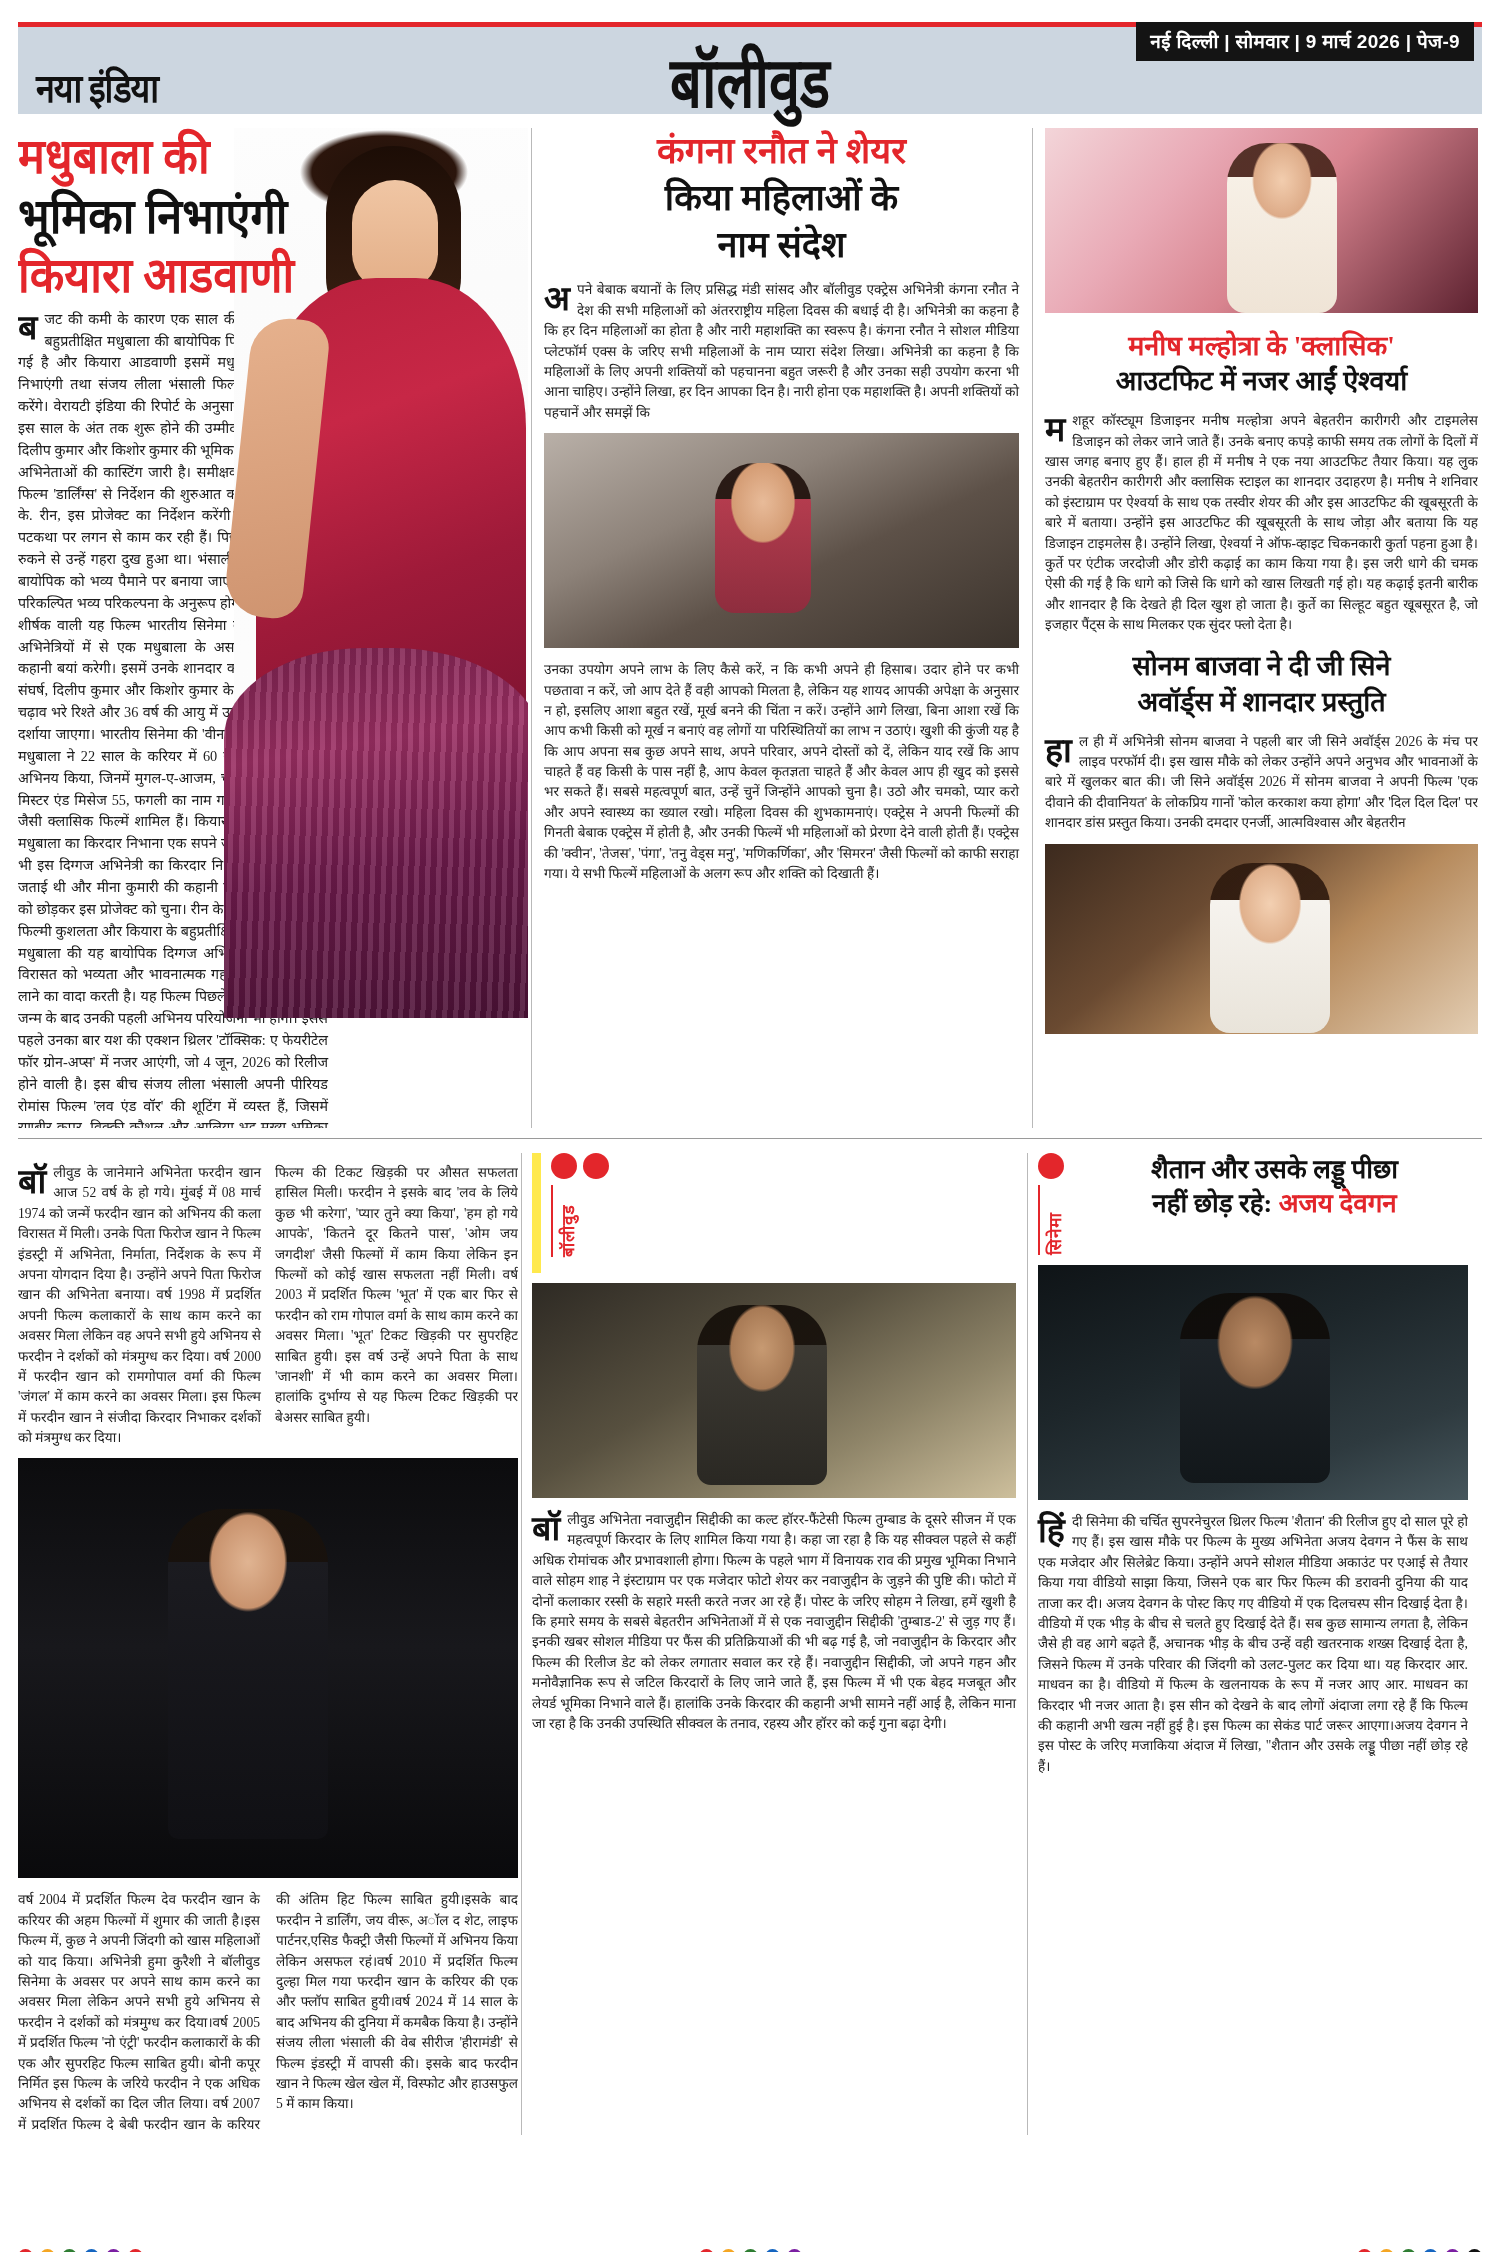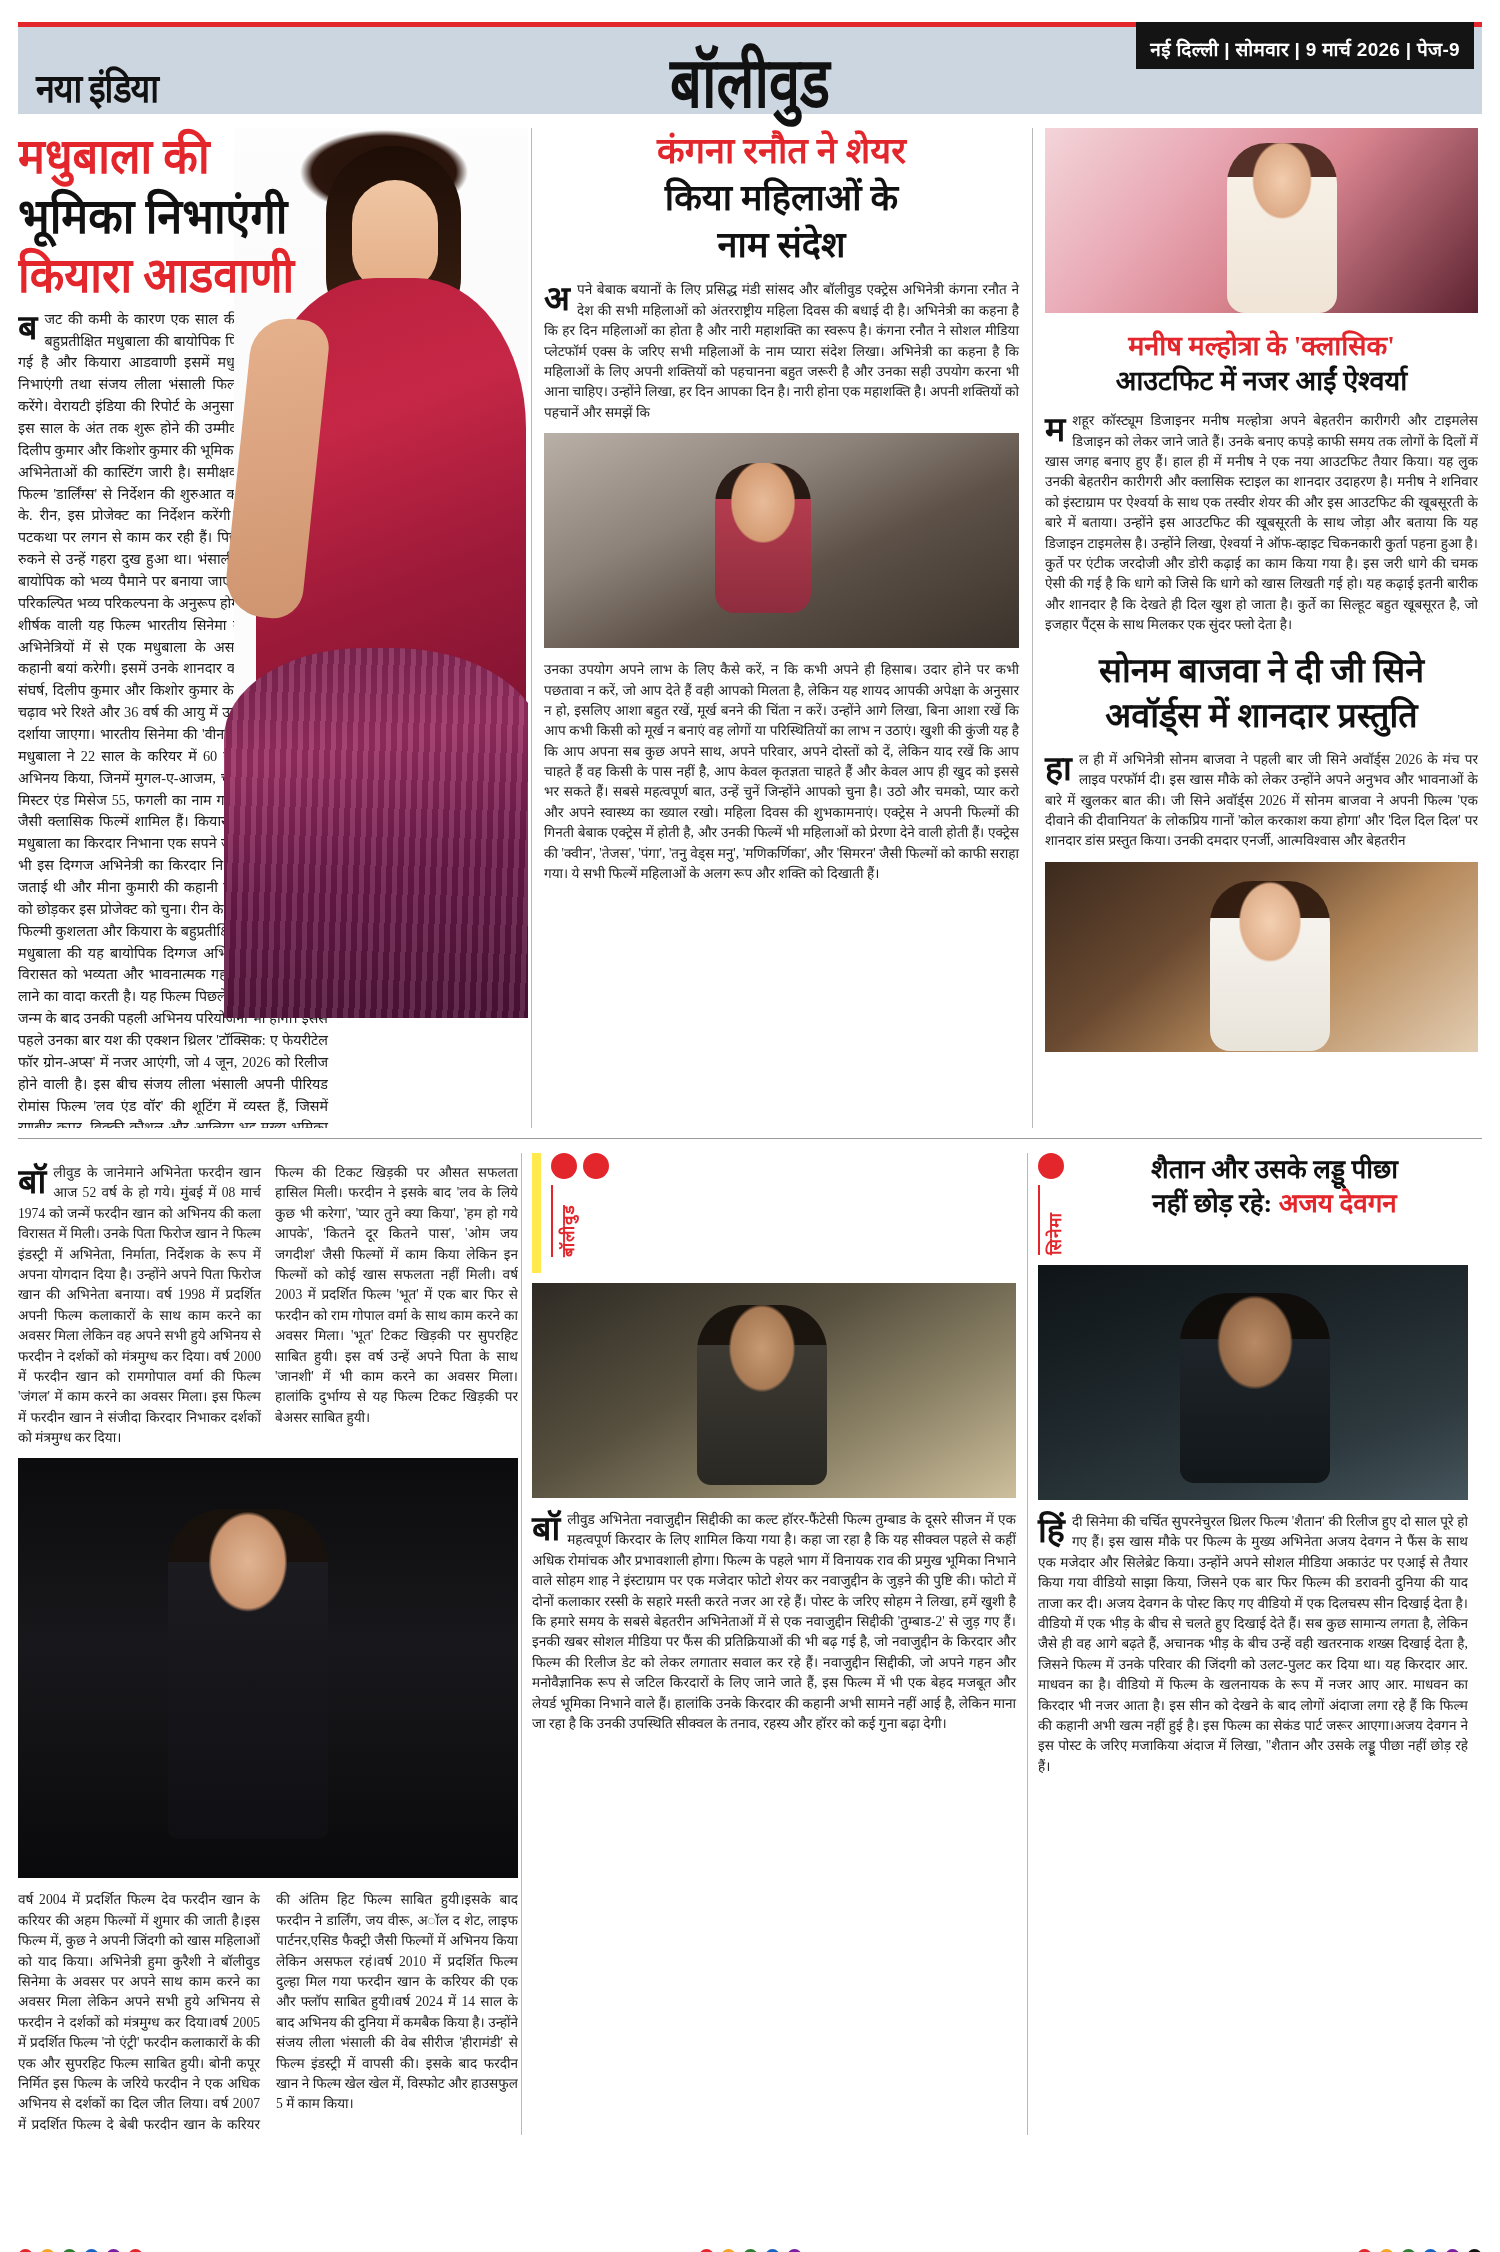--- a/index.html
+++ b/index.html
@@ -32,21 +32,21 @@
     font-family: "Liberation Serif", serif;
     font-weight: 700; font-size: 56px; color: #111;
     transform: scaleY(1.25);
     padding-top: 14px;
   }
   .datestrip {
     position: absolute; right: 8px; top: -5px;
     background: #141414; color: #fff;
     font-family: "Liberation Sans", sans-serif;
     font-weight: 700; font-size: 19px;
-    padding: 14px 14px 7px 14px;
+    padding: 6px 14px 7px 14px;
     letter-spacing: .3px;
     white-space: nowrap;
   }
 
   
   .topgrid {
     display: grid;
     grid-template-columns: 510px 6px 495px 6px 443px;
     margin: 14px 18px 0 18px;
     height: 1000px;
@@ -278,21 +278,21 @@
       <div class="ph ph-aish"></div>
       <h2 class="hl" style="font-size:27px;margin-top:16px;">
         <span class="red">मनीष मल्होत्रा के 'क्लासिक'</span><br>
         <span class="blk">आउटफिट में नजर आईं ऐश्वर्या</span>
       </h2>
       <div>
         <span class="dropcap">म</span>
         <div class="body small">शहूर कॉस्ट्यूम डिजाइनर मनीष मल्होत्रा अपने बेहतरीन कारीगरी और टाइमलेस डिजाइन को लेकर जाने जाते हैं। उनके बनाए कपड़े काफी समय तक लोगों के दिलों में खास जगह बनाए हुए हैं। हाल ही में मनीष ने एक नया आउटफिट तैयार किया। यह लुक उनकी बेहतरीन कारीगरी और क्लासिक स्टाइल का शानदार उदाहरण है। मनीष ने शनिवार को इंस्टाग्राम पर ऐश्वर्या के साथ एक तस्वीर शेयर की और इस आउटफिट की खूबसूरती के बारे में बताया। उन्होंने इस आउटफिट की खूबसूरती के साथ जोड़ा और बताया कि यह डिजाइन टाइमलेस है। उन्होंने लिखा, ऐश्वर्या ने ऑफ-व्हाइट चिकनकारी कुर्ता पहना हुआ है। कुर्ते पर एंटीक जरदोजी और डोरी कढ़ाई का काम किया गया है। इस जरी धागे की चमक ऐसी की गई है कि धागे को जिसे कि धागे को खास लिखती गई हो। यह कढ़ाई इतनी बारीक और शानदार है कि देखते ही दिल खुश हो जाता है। कुर्ते का सिल्हूट बहुत खूबसूरत है, जो इजहार पैंट्स के साथ मिलकर एक सुंदर फ्लो देता है।</div>
       </div>
 
-      <h2 class="hl" style="font-size:34px;margin-top:14px;">
+      <h2 class="hl" style="font-size:27px;margin-top:14px;">
         <span class="blk">सोनम बाजवा ने दी जी सिने</span><br>
         <span class="blk">अवॉर्ड्स में शानदार प्रस्तुति</span>
       </h2>
       <div>
         <span class="dropcap">हा</span>
         <div class="body small">ल ही में अभिनेत्री सोनम बाजवा ने पहली बार जी सिने अवॉर्ड्स 2026 के मंच पर लाइव परफॉर्म दी। इस खास मौके को लेकर उन्होंने अपने अनुभव और भावनाओं के बारे में खुलकर बात की। जी सिने अवॉर्ड्स 2026 में सोनम बाजवा ने अपनी फिल्म 'एक दीवाने की दीवानियत' के लोकप्रिय गानों 'कोल करकाश कया होगा' और 'दिल दिल दिल' पर शानदार डांस प्रस्तुत किया। उनकी दमदार एनर्जी, आत्मविश्वास और बेहतरीन</div>
       </div>
       <div class="ph ph-sonam"></div>
     </div>
   </div>

